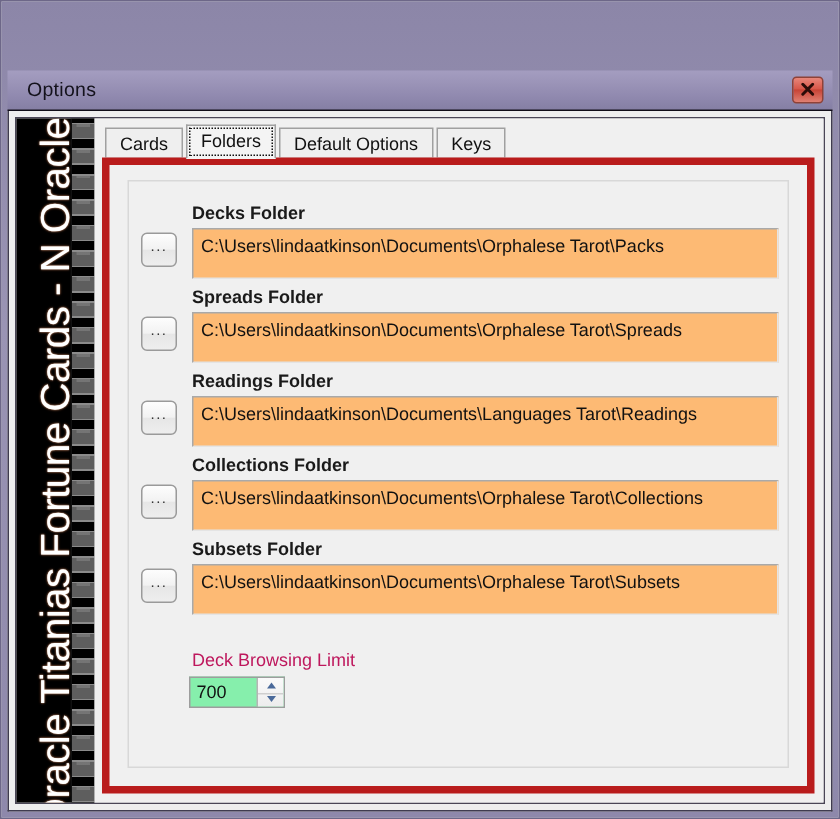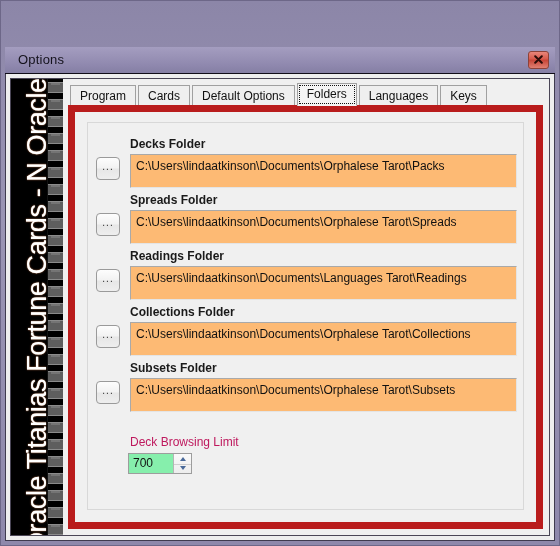--- a/index.html
+++ b/index.html
@@ -186,21 +186,21 @@
   }
 
   
   .tabpanel {
     position: absolute;
     left: 5px;
     top: 26px;
     right: 6px;
     bottom: 6px;
     background: #f0f0f0;
-    border: 7px solid #b91c1c;
+    border: 5px solid #b91c1c;
     box-sizing: border-box;
   }
   .groupbox {
     position: absolute;
     left: 12px;
     top: 10px;
     right: 12px;
     bottom: 12px;
     background: #f0f0f0;
     border: 1px solid #d8d8d8;
@@ -329,25 +329,23 @@
       <div class="client-pad">
 
         <div class="banner">
           <div class="banner-text">Oracle Titanias Fortune Cards - N Oracle</div>
           <div class="filmstrip"></div>
         </div>
 
         <div class="tabs-area">
 
           <div class="tabstrip">
-            <div class="tab">Program</div>
             <div class="tab">Cards</div>
+            <div class="tab selected">Folders</div>
             <div class="tab">Default Options</div>
-            <div class="tab selected">Folders</div>
-            <div class="tab">Languages</div>
             <div class="tab">Keys</div>
           </div>
 
           <div class="tabpanel">
             <div class="groupbox">
 
               <div class="folder-row" style="top:14px;">
                 <div class="folder-label">Decks Folder</div>
                 <div class="browse-btn">...</div>
                 <div class="path-box">

